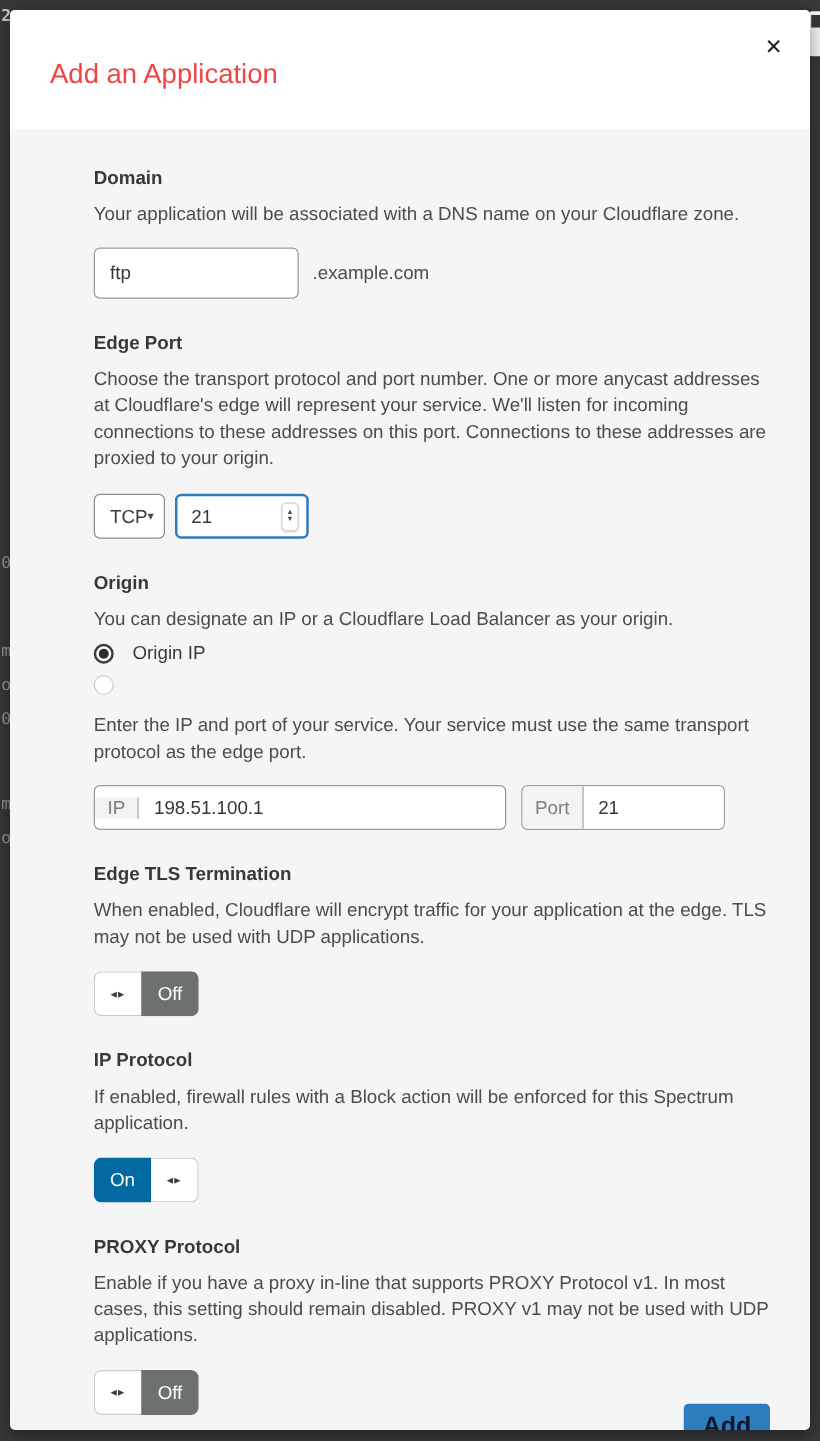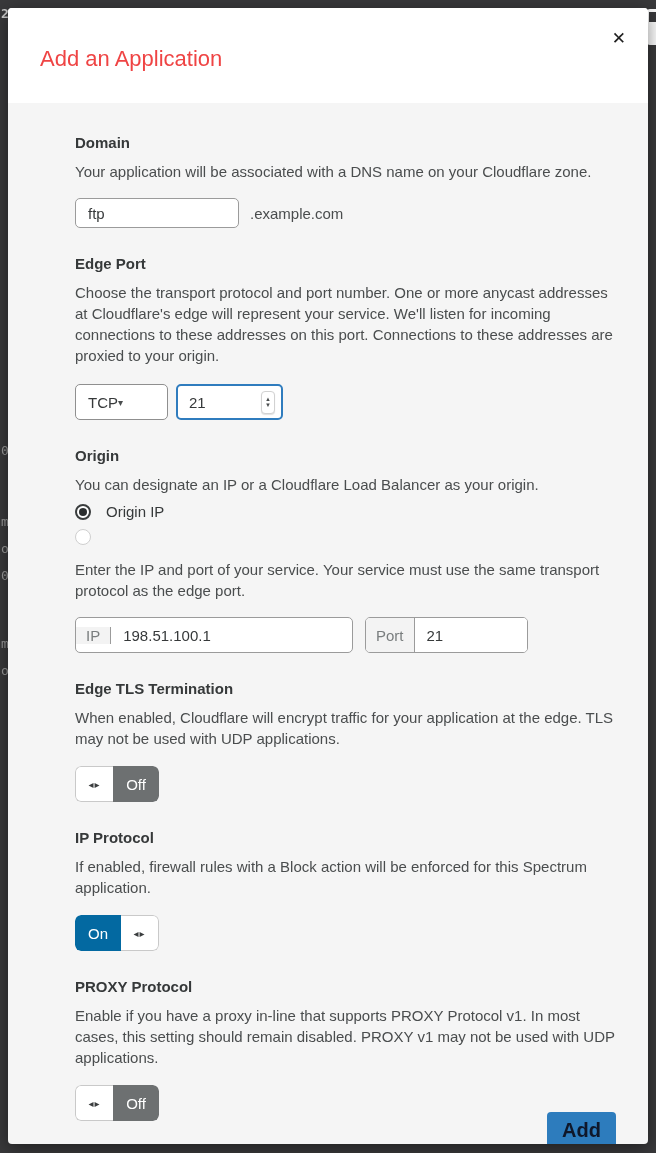--- a/index.html
+++ b/index.html
@@ -52,31 +52,31 @@
     background: none; border: none; cursor: pointer; line-height: 1;
     font-family: "DejaVu Sans", sans-serif;
   }
   .modal-body { padding: 31px 32px 0 32px; margin-left: 35px; }
 
   .section-label { font-size: 15px; font-weight: 700; color: #36393a; margin-bottom: 10px; }
   .section-desc  { font-size: 15px; line-height: 21px; color: #4a4d4e; margin-bottom: 13px; max-width: 578px; }
   .section { margin-bottom: 27px; }
 
   .text-input {
-    height: 30px; background: #fff; border: 1px solid #9b9b9b; border-radius: 5px;
+    height: 41px; background: #fff; border: 1px solid #9b9b9b; border-radius: 5px;
     font-size: 15px; color: #36393a; padding: 0 12px;
     font-family: "Liberation Sans", sans-serif; outline: none;
   }
   .domain-row { display: flex; align-items: center; margin-top: 16px; }
   .domain-input { width: 164px; }
   .domain-suffix { font-size: 15px; color: #4a4d4e; margin-left: 11px; }
 
   .edgeport-row { display: flex; align-items: center; margin-top: 18px; }
   .select-box {
-    width: 93px; height: 36px; background: #fff; border: 1px solid #8f8f8f;
+    width: 57px; height: 36px; background: #fff; border: 1px solid #8f8f8f;
     border-radius: 5px; display: flex; align-items: center; 
     padding: 0 10px 0 12px; cursor: pointer;
   }
   .select-value { font-size: 15px; color: #36393a; }
   .select-caret { font-size: 10px; color: #4a4d4e; }
   .stepper-wrap {
     width: 107px; height: 36px; margin-left: 8px;
     border: 2px solid #2f7cbe; border-radius: 5px; background: #fff;
     display: flex; align-items: center; justify-content: space-between;
     padding: 0 6px 0 11px;
@@ -110,21 +110,21 @@
     background: #fff; overflow: hidden;
   }
   .input-prefix {
     background: #f3f3f3; border-right: 1px solid #9b9b9b; color: #797d7e;
     font-size: 15px; display: flex; align-items: center; padding: 0 10px; flex: none;
   }
   .input-group input {
     border: none; outline: none; font-size: 15px; color: #36393a; padding: 0 12px;
     font-family: "Liberation Sans", sans-serif; width: 100%; background:#fff;
   }
-  .group-ip { width: 278px; align-items: center; }
+  .group-ip { width: 330px; align-items: center; }
   .group-port { width: 163px; margin-left: 12px; }
 
   .toggle { display: flex; height: 36px; border-radius: 6px; overflow: hidden;
     width: 84px; cursor: pointer; margin-top: 17px; }
   .toggle .seg-icon {
     width: 38px; background: #fff; border: 1px solid #c9c9c9;
     display: flex; align-items: center; justify-content: center;
     font-size: 10px; color: #3a3d3e; letter-spacing: 1px;
     font-family: "DejaVu Sans", sans-serif;
   }

